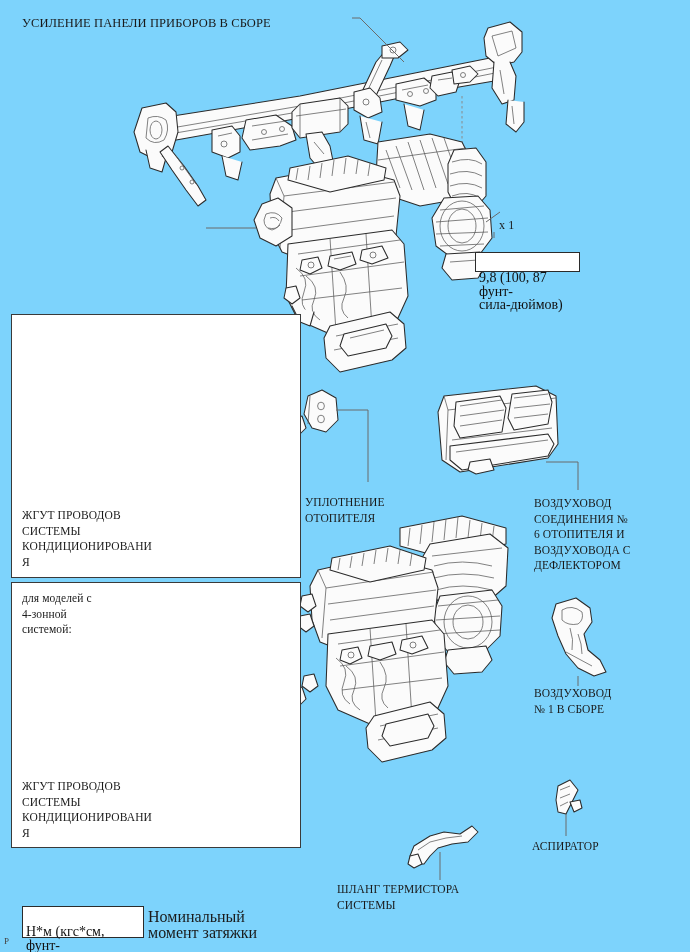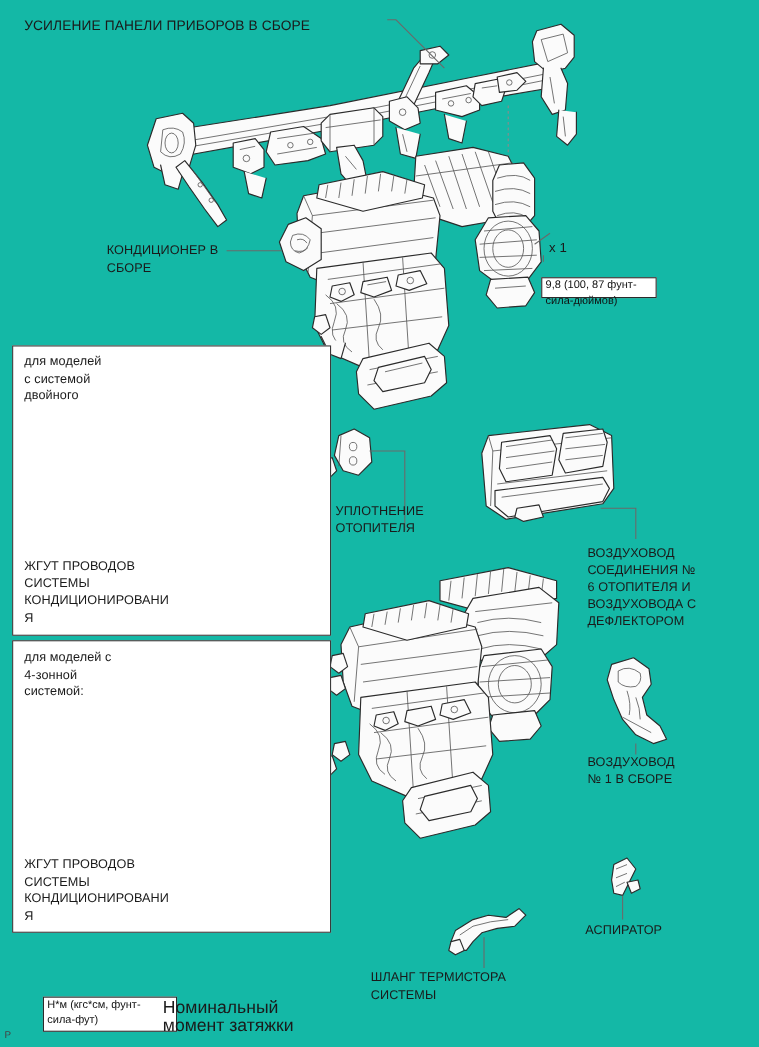--- a/index.html
+++ b/index.html
@@ -8,22 +8,23 @@
     background: #ffffff;
   }
   body {
     font-family: "Liberation Sans", sans-serif;
     -webkit-font-smoothing: antialiased;
   }
   #page {
     position: relative;
     width: 690px;
     height: 952px;
-    background: #14b8a6;
+    background: #7dd3fc;
     overflow: hidden;
+    font-family: Liberation Serif, serif;
   }
   .lbl {
     position: absolute;
     font-size: 11.5px;
     line-height: 15.5px;
     color: #1a1a1a;
     letter-spacing: 0.1px;
     white-space: pre-line;
   }
   .lbl-lower {
@@ -37,26 +38,25 @@
     position: absolute;
     border: 1.4px solid #3a3a3a;
     box-sizing: border-box;
     background: #ffffff;
   }
   .torque-box {
     position: absolute;
     border: 1.3px solid #2b2b2b;
     box-sizing: border-box;
     background: #ffffff;
-    font-size: 10px;
+    font-size: 14px;
     line-height: 13.5px;
     color: #111;
-    padding: 0 3px 0 3px;
+    padding: 18px 3px 0 3px;
     white-space: pre-line;
-    margin-left: 17px;
   }
   svg.art {
     position: absolute;
     left: 0;
     top: 0;
     width: 690px;
     height: 952px;
     pointer-events: none;
   }
   .corner-mark {
@@ -376,49 +376,44 @@
       <path class="led" d="M566,814 L566,836"></path>
 
       <path class="led" d="M440,852 L440,880"></path>
 
       <path class="led" d="M62,500 L62,508"></path>
 
       <path class="led" d="M62,771 L62,780"></path>
     </g>
   </svg>
 
-  <div class="lbl" style="left:97px; top:221px;">КОНДИЦИОНЕР В
-СБОРЕ</div>
 
   <div class="lbl" style="left:499px; top:218px; font-size:12px;">x 1</div>
 
   <div class="torque-box" style="left:475px; top:252px; width:105px; height:19px;">9,8 (100, 87 фунт-
 сила-дюймов)</div>
 
-  <div class="lbl" style="left:305px; top:458px;">УПЛОТНЕНИЕ
+  <div class="lbl" style="left:305px; top:495px;">УПЛОТНЕНИЕ
 ОТОПИТЕЛЯ</div>
 
   <div class="lbl" style="left:534px; top:496px;">ВОЗДУХОВОД
 СОЕДИНЕНИЯ №
 6 ОТОПИТЕЛЯ И
 ВОЗДУХОВОДА С
 ДЕФЛЕКТОРОМ</div>
 
   <div class="lbl" style="left:534px; top:686px;">ВОЗДУХОВОД
 № 1 В СБОРЕ</div>
 
   <div class="lbl" style="left:532px; top:839px;">АСПИРАТОР</div>
 
   <div class="lbl" style="left:337px; top:882px;">ШЛАНГ ТЕРМИСТОРА
 СИСТЕМЫ</div>
 
   <div class="panel-box" style="left:11px; top:314px; width:290px; height:264px;"></div>
-  <div class="lbl" style="left:22px; top:322px;">для моделей
-с системой
-двойного</div>
   <div class="lbl" style="left:22px; top:508px;">ЖГУТ ПРОВОДОВ
 СИСТЕМЫ
 КОНДИЦИОНИРОВАНИ
 Я</div>
 
   <div class="panel-box" style="left:11px; top:582px; width:290px; height:266px;"></div>
   <div class="lbl" style="left:22px; top:591px;">для моделей с
 4-зонной
 системой:</div>
   <div class="lbl" style="left:22px; top:779px;">ЖГУТ ПРОВОДОВ

